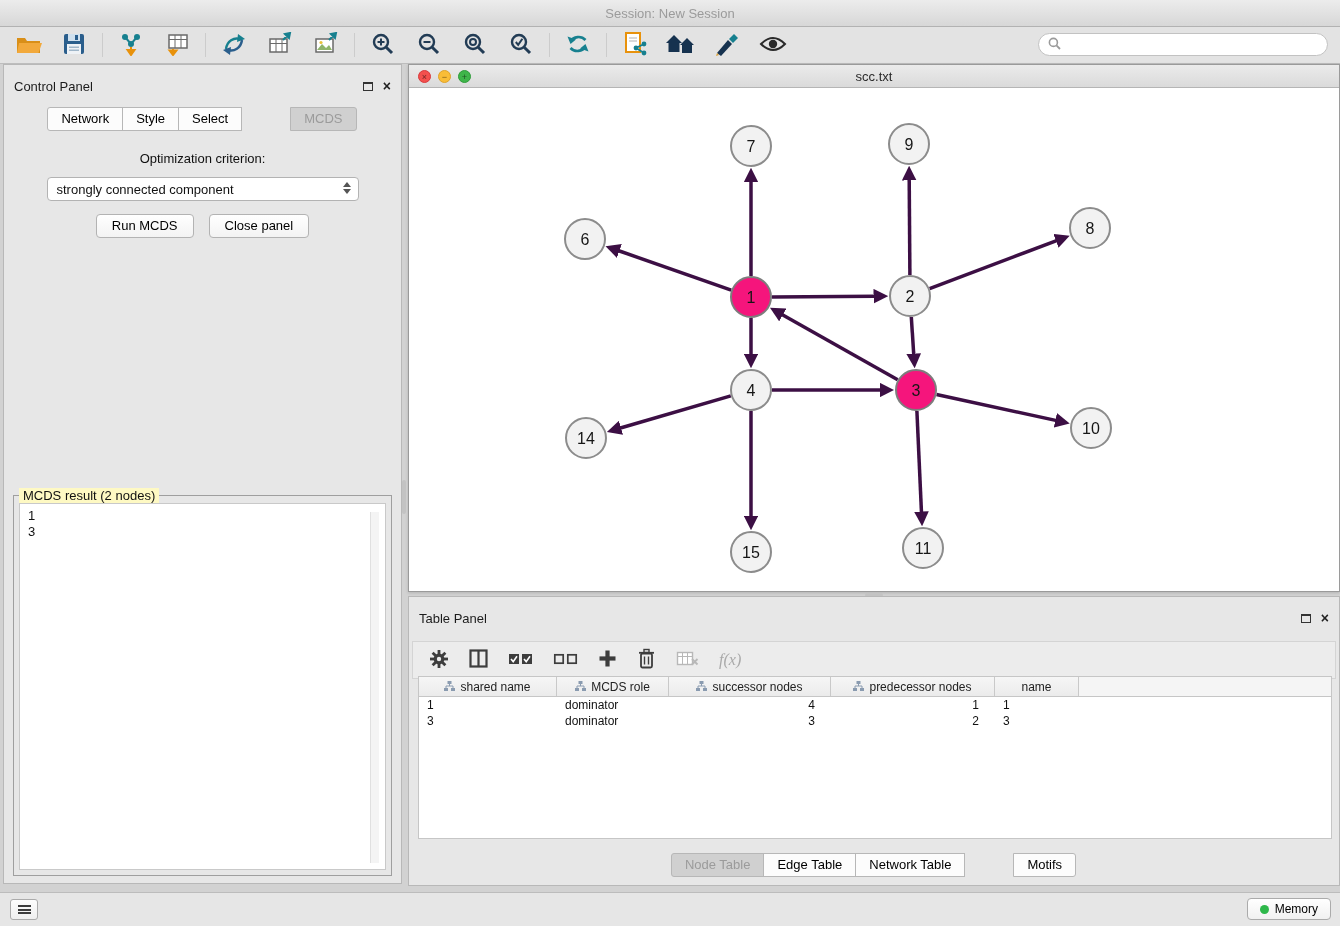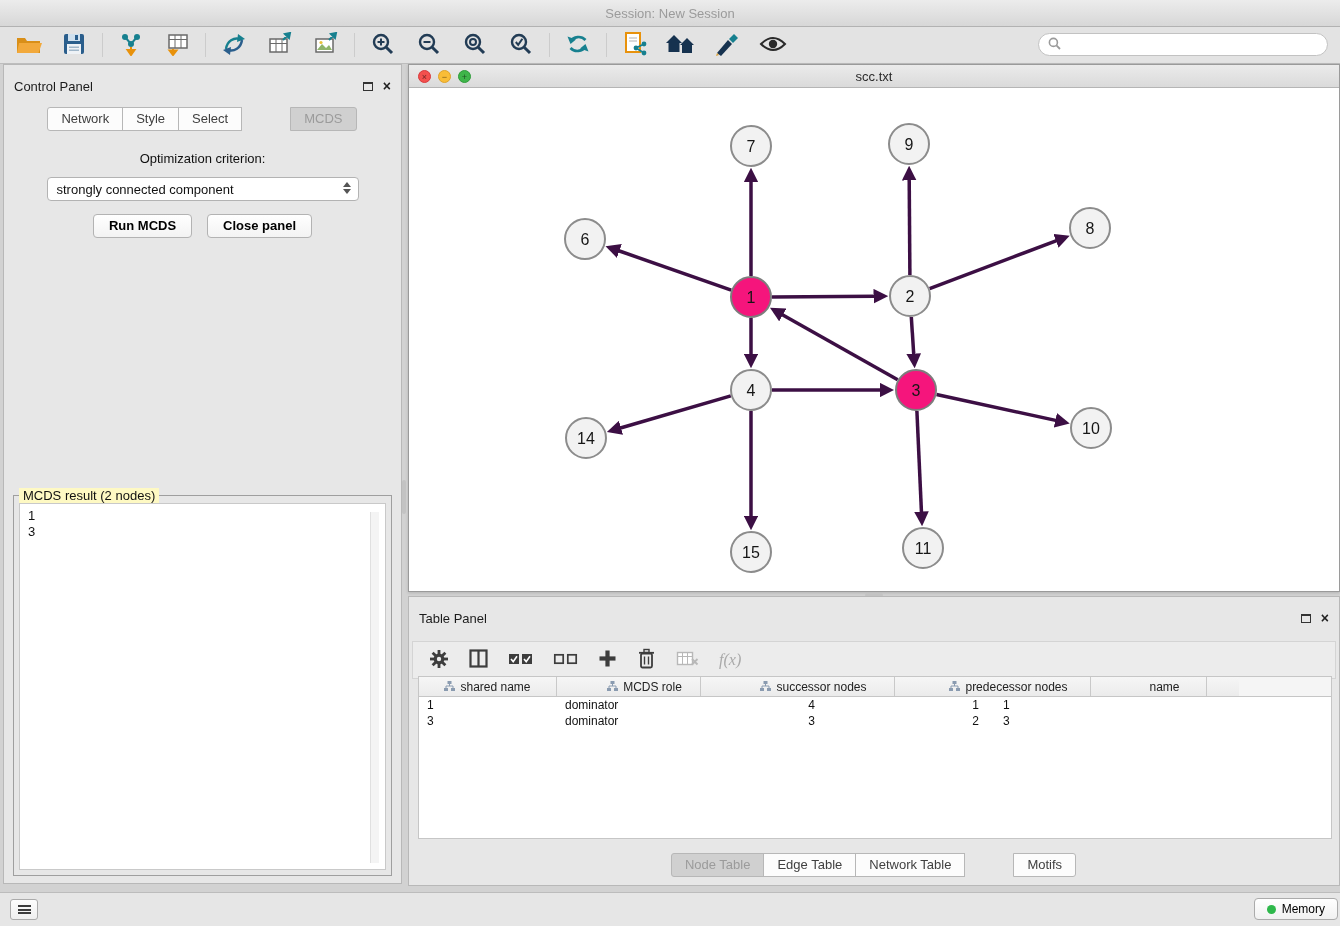--- a/index.html
+++ b/index.html
@@ -45,41 +45,41 @@
     background:#e7e7e7; border:1px solid #b8b8b8;
   }
   .panel-header { height:42px; display:flex; align-items:center; padding:0 10px; }
   .panel-title { font-size:13px; color:#1c1c1c; }
   .panel-btns { margin-left:auto; display:flex; align-items:center; gap:10px; }
   .float-icon { width:10px; height:9px; border:1.5px solid #333; border-top:2.5px solid #333; display:inline-block; }
   .close-icon { font-size:14px; font-weight:bold; color:#222; line-height:12px; }
   .cp-tabs { display:flex; justify-content:center; }
   .tab-btn {
     border:1px solid #b7b7b7; background:#fcfcfc; padding:3px 13px 4px;
-    font-size:13px; margin-left:-1px; color:#404040; cursor:default;
+    font-size:13px; margin-left:-1px; color:#000000; cursor:default;
   }
   .tab-btn:first-child { border-radius:3px 0 0 3px; }
   .tab-btn:last-child { border-radius:0 3px 3px 0;margin-left:48px; }
   .tab-btn.active { background:#d0d0d0; color:#9b9b9b; }
   .cp-content { margin-top:20px; text-align:center; }
   .criterion-label { font-size:13px; color:#101010; }
   .criterion-select {
     margin:11px auto 0; width:312px; height:24px; background:#fff;
     border:1px solid #b3b3b3; border-radius:4px;
     display:flex; align-items:center; padding:0 22px 0 9px;
     font-size:13px; position:relative; text-align:left;
   }
   .stepper { position:absolute; right:7px; top:4px; display:flex; flex-direction:column; gap:2px; }
   .stepper i { width:0; height:0; border-left:4px solid transparent; border-right:4px solid transparent; }
   .stepper .up { border-bottom:5px solid #555; }
   .stepper .down { border-top:5px solid #555; }
   .cp-buttons { margin-top:13px; display:flex; justify-content:center; gap:15px; }
   .push-btn {
     background:linear-gradient(#ffffff,#f3f3f3); border:1px solid #b3b3b3; border-radius:4px;
-    padding:3px 15px 4px; font-size:13px; font-family:"Liberation Sans",sans-serif; cursor:default;font-weight:bold;
+    padding:3px 15px 4px; font-size:13px; font-family:"Liberation Sans",sans-serif; cursor:default;
   }
   .result-group {
     position:absolute; left:9px; right:9px; top:430px; bottom:7px;
     border:1px solid #9f9f9f;
   }
   .result-title {
     position:absolute; top:-8px; left:5px; background:#fef9c3; padding:0 4px; font-size:13px;
   }
   .result-area {
     position:absolute; left:5px; right:5px; top:7px; bottom:5px;
@@ -136,21 +136,21 @@
     border:1px solid #d4d4d4;
     display:flex; align-items:center; gap:20px; padding:0 16px;
   }
   .tp-tool { border:none; background:transparent; display:flex; align-items:center; cursor:default; }
   .fx-label { font-family:"Liberation Serif", serif; font-style:italic; font-size:16px; color:#a9a9a9; }
   .tp-table {
     position:absolute; left:9px; right:7px; top:79px; bottom:46px;
     background:#fff; border:1px solid #c6c6c6; overflow:hidden;
   }
   .tr { display:flex; }
-  .tr.head { background:linear-gradient(#f6f6f6,#ebebeb); border-bottom:1px solid #c6c6c6; height:20px;gap:32px; }
+  .tr.head { background:linear-gradient(#f6f6f6,#ebebeb); border-bottom:1px solid #c6c6c6; height:20px; }
   .th {
     display:flex; align-items:center; justify-content:center; gap:5px;
     border-right:1px solid #c9c9c9; font-size:12px; color:#222;
   }
   .th.filler { flex:1; border-right:none; background:#f5f5f5; }
   .tr.data { height:16px; font-size:12px; align-items:center; }
   .td { padding:0 8px; white-space:nowrap; overflow:hidden; }
   .td.num { text-align:right; padding-right:16px; }
   .c0 { width:138px; } .c1 { width:112px; } .c2 { width:162px; } .c3 { width:164px; } .c4 { width:84px; }
   .tp-tabs { position:absolute; bottom:8px; left:0; right:0; display:flex; justify-content:center; }
@@ -160,21 +160,21 @@
     background:#e6e6e6; border-top:1px solid #bcbcbc;
   }
   .list-btn {
     position:absolute; left:10px; top:6px; width:28px; height:21px;
     background:linear-gradient(#fdfdfd,#efefef); border:1px solid #ababab; border-radius:3px;
     display:flex; align-items:center; justify-content:center; cursor:default;
   }
   .list-glyph { width:13px; height:9px; border-top:2px solid #3c3c3c; border-bottom:2px solid #3c3c3c; position:relative; }
   .list-glyph::after { content:""; position:absolute; left:0; right:0; top:1.5px; height:2px; background:#3c3c3c; }
   .memory-btn {
-    position:absolute; right:2px; top:5px; height:22px;
+    position:absolute; right:9px; top:5px; height:22px;
     background:linear-gradient(#ffffff,#f1f1f1); border:1px solid #ababab; border-radius:4px;
     display:flex; align-items:center; gap:6px; padding:0 12px; font-size:12px; cursor:default;
   }
   .green-dot { width:9px; height:9px; border-radius:50%; background:#2eb84b; display:inline-block; }
 </style>
 </head>
 <body>
 
 <div class="app">
 

